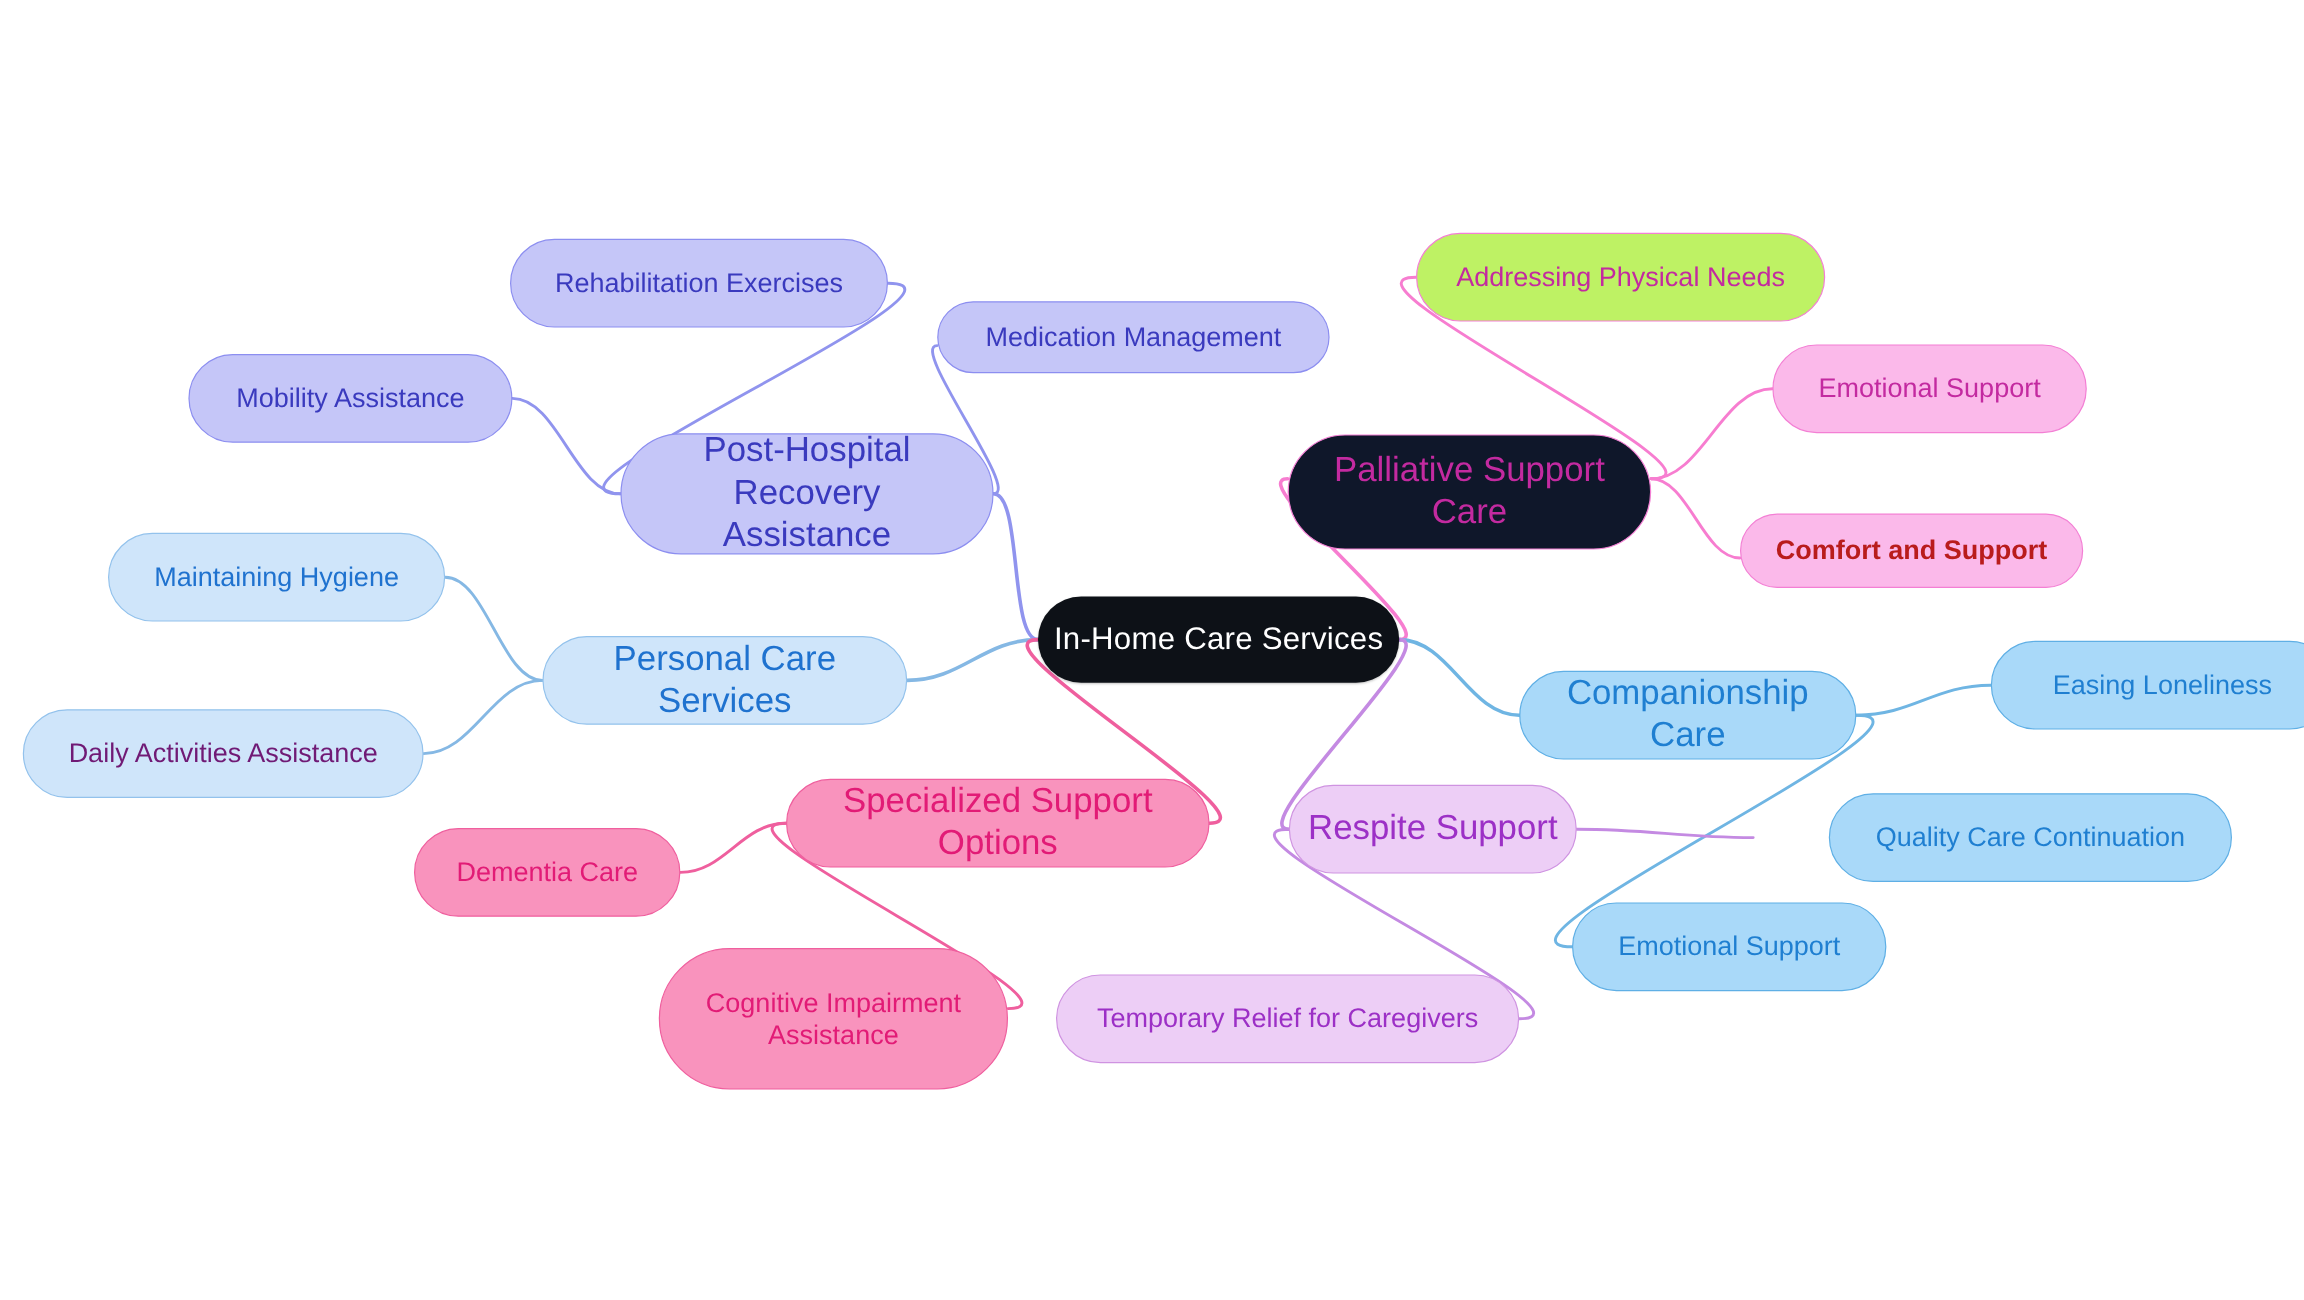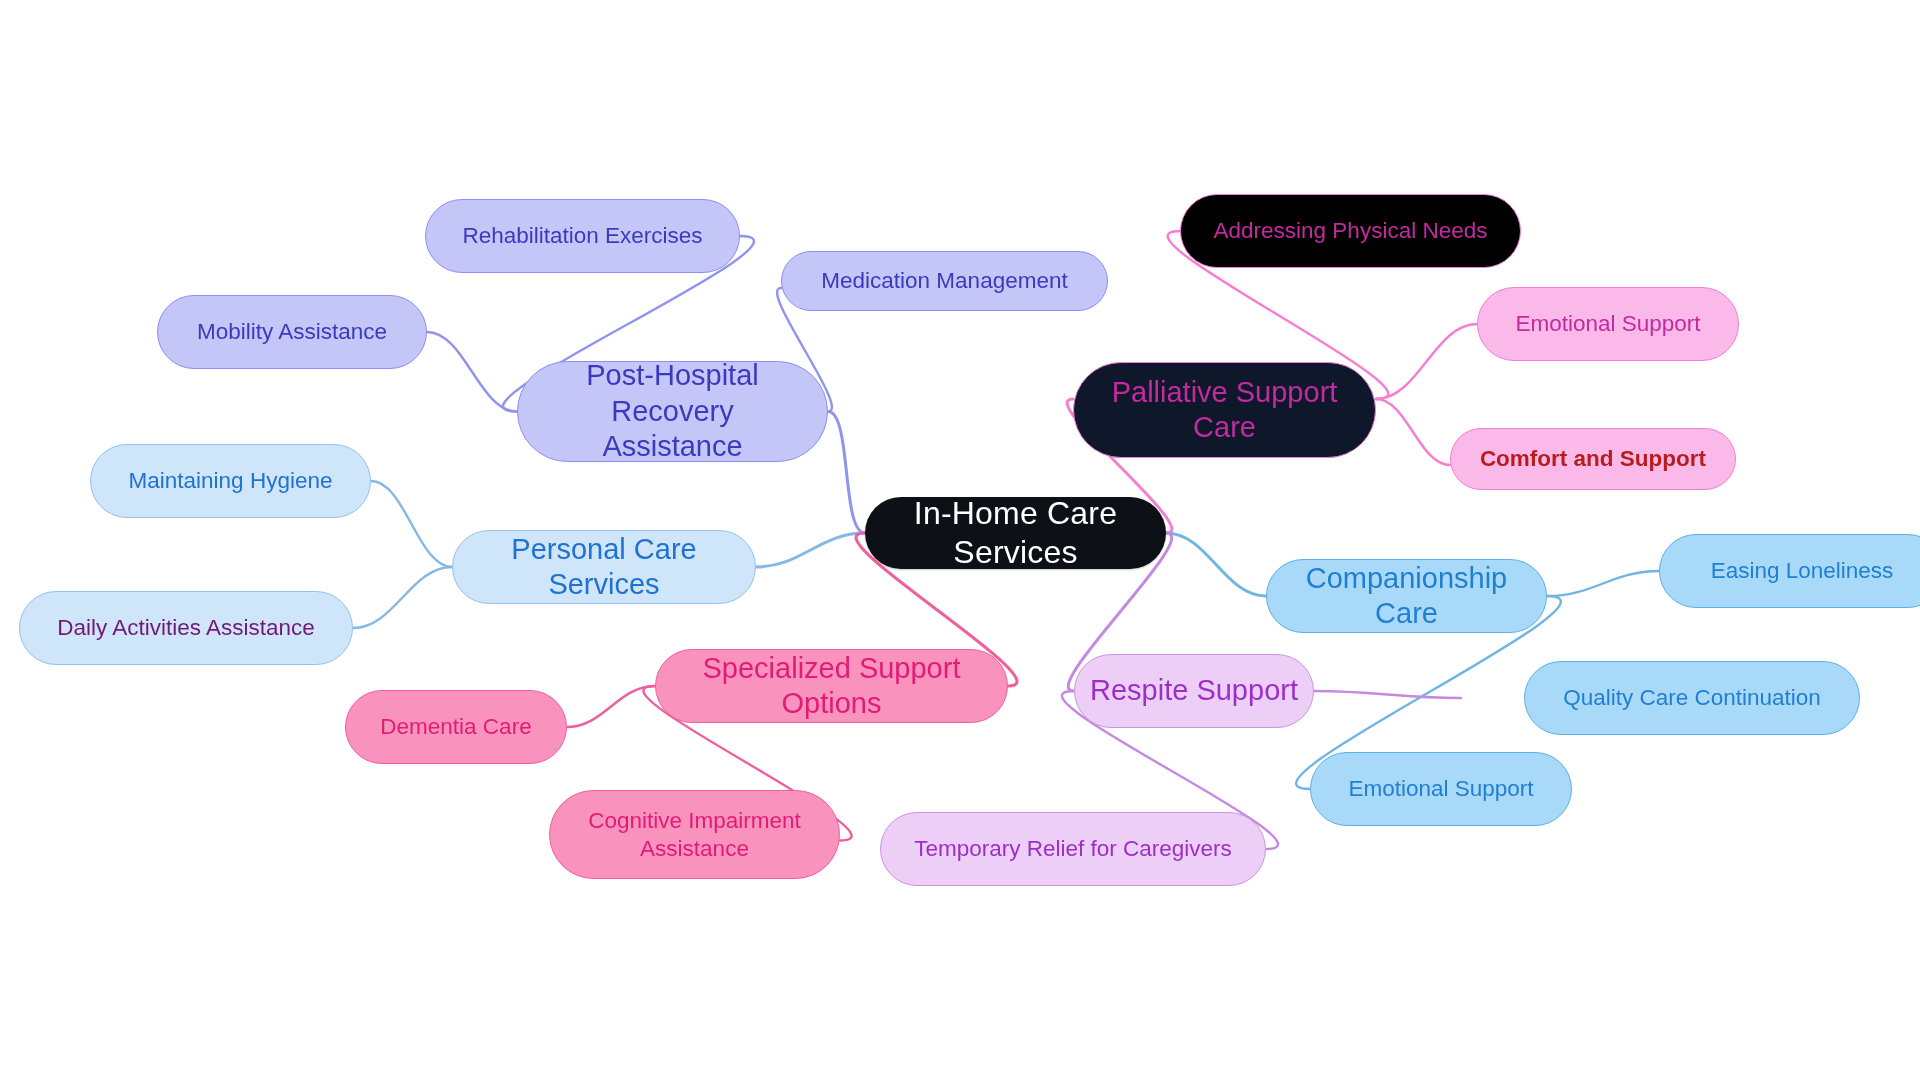--- a/index.html
+++ b/index.html
@@ -35,21 +35,21 @@
     border-width: 1.6px;
     line-height: 1.22;
     padding: 17px 10px;
     white-space: pre-line;
   }
   .node.root {
     border-radius: 42px;
     border-width: 0;
     background: #0d1117;
     color: #ffffff;
-    font-size: 32px;
+    font-size: 26px;
     letter-spacing: 0.2px;
     box-shadow: 0 1px 2px rgba(0,0,0,0.22);
   }
   .node.branch { font-size: 29px; }
   .node.leaf   { font-size: 22.5px; }
 </style>
 </head>
 <body>
 
 <div id="canvas">
@@ -79,27 +79,27 @@
       <div class="node root" style="left: 865px; top: 497px; width: 301px; height: 72px;"><span>In-Home Care Services</span></div>
       <div class="node branch" style="left: 517px; top: 361px; width: 311px; height: 101px; background: rgb(197, 198, 248); border-color: rgb(140, 142, 240); color: rgb(58, 58, 190);"><span>Post-Hospital Recovery
 Assistance</span></div>
       <div class="node leaf" style="left: 425px; top: 199px; width: 315px; height: 74px; background: rgb(197, 198, 248); border-color: rgb(140, 142, 240); color: rgb(58, 58, 190);"><span>Rehabilitation Exercises</span></div>
       <div class="node leaf" style="left: 157px; top: 295px; width: 270px; height: 74px; background: rgb(197, 198, 248); border-color: rgb(140, 142, 240); color: rgb(58, 58, 190);"><span>Mobility Assistance</span></div>
       <div class="node leaf" style="left: 781px; top: 251px; width: 327px; height: 60px; background: rgb(197, 198, 248); border-color: rgb(140, 142, 240); color: rgb(58, 58, 190); text-align: center;"><span>Medication Management</span></div>
       <div class="node branch" style="left: 452px; top: 530px; width: 304px; height: 74px; background: rgb(207, 229, 250); border-color: rgb(147, 194, 236); color: rgb(31, 114, 207);"><span>Personal Care Services</span></div>
       <div class="node leaf" style="left: 90px; top: 444px; width: 281px; height: 74px; background: rgb(207, 229, 250); border-color: rgb(147, 194, 236); color: rgb(31, 114, 207);"><span>Maintaining Hygiene</span></div>
       <div class="node leaf" style="left: 19px; top: 591px; width: 334px; height: 74px; background: rgb(207, 229, 250); border-color: rgb(147, 194, 236); color: #701a75;"><span>Daily Activities Assistance</span></div>
       <div class="node branch" style="left: 1073px; top: 362px; width: 303px; height: 96px; background: #0f172a; border-color: rgb(243, 127, 212); color: rgb(195, 42, 160);"><span>Palliative Support Care</span></div>
-      <div class="node leaf" style="left: 1180px; top: 194px; width: 341px; height: 74px; background: #000000; border-color: rgb(243, 127, 212); color: rgb(195, 42, 160);"><span>Addressing Physical Needs</span></div>
+      <div class="node leaf" style="left: 1180px; top: 194px; width: 341px; height: 74px; background: #bef264; border-color: rgb(243, 127, 212); color: rgb(195, 42, 160);"><span>Addressing Physical Needs</span></div>
       <div class="node leaf" style="left: 1477px; top: 287px; width: 262px; height: 74px; background: rgb(251, 185, 234); border-color: rgb(243, 127, 212); color: rgb(195, 42, 160);"><span>Emotional Support</span></div>
       <div class="node leaf" style="left: 1450px; top: 428px; width: 286px; height: 62px; background: rgb(251, 185, 234); border-color: rgb(243, 127, 212); color: #b91c1c; font-weight: bold;"><span>Comfort and Support</span></div>
       <div class="node branch" style="left: 1266px; top: 559px; width: 281px; height: 74px; background: rgb(169, 217, 249); border-color: rgb(95, 175, 229); color: rgb(31, 127, 209);"><span>Companionship Care</span></div>
       <div class="node leaf" style="left: 1659px; top: 534px; width: 286px; height: 74px; background: rgb(169, 217, 249); border-color: rgb(95, 175, 229); color: rgb(31, 127, 209);"><span>Easing Loneliness</span></div>
       <div class="node leaf" style="left: 1524px; top: 661px; width: 336px; height: 74px; background: rgb(169, 217, 249); border-color: rgb(95, 175, 229); color: rgb(31, 127, 209);"><span>Quality Care Continuation</span></div>
       <div class="node leaf" style="left: 1310px; top: 752px; width: 262px; height: 74px; background: rgb(169, 217, 249); border-color: rgb(95, 175, 229); color: rgb(31, 127, 209);"><span>Emotional Support</span></div>
       <div class="node branch" style="left: 1074px; top: 654px; width: 240px; height: 74px; background: rgb(237, 206, 246); border-color: rgb(207, 147, 225); color: rgb(156, 48, 198);"><span>Respite Support</span></div>
       <div class="node leaf" style="left: 880px; top: 812px; width: 386px; height: 74px; background: rgb(237, 206, 246); border-color: rgb(207, 147, 225); color: rgb(156, 48, 198); justify-content: center;"><span>Temporary Relief for Caregivers</span></div>
       <div class="node branch" style="left: 655px; top: 649px; width: 353px; height: 74px; background: rgb(249, 147, 189); border-color: rgb(239, 95, 158); color: rgb(226, 27, 118);"><span>Specialized Support Options</span></div>
       <div class="node leaf" style="left: 345px; top: 690px; width: 222px; height: 74px; background: rgb(249, 147, 189); border-color: rgb(239, 95, 158); color: rgb(226, 27, 118);"><span>Dementia Care</span></div>
-      <div class="node leaf" style="left: 549px; top: 790px; width: 291px; height: 89px; background: rgb(249, 147, 189); border-color: rgb(239, 95, 158); color: rgb(226, 27, 118);"><span>Cognitive Impairment
+      <div class="node leaf" style="left: 549px; top: 790px; width: 291px; height: 118px; background: rgb(249, 147, 189); border-color: rgb(239, 95, 158); color: rgb(226, 27, 118);"><span>Cognitive Impairment
 Assistance</span></div>
     </div>
 </div>
 
 </body></html>

